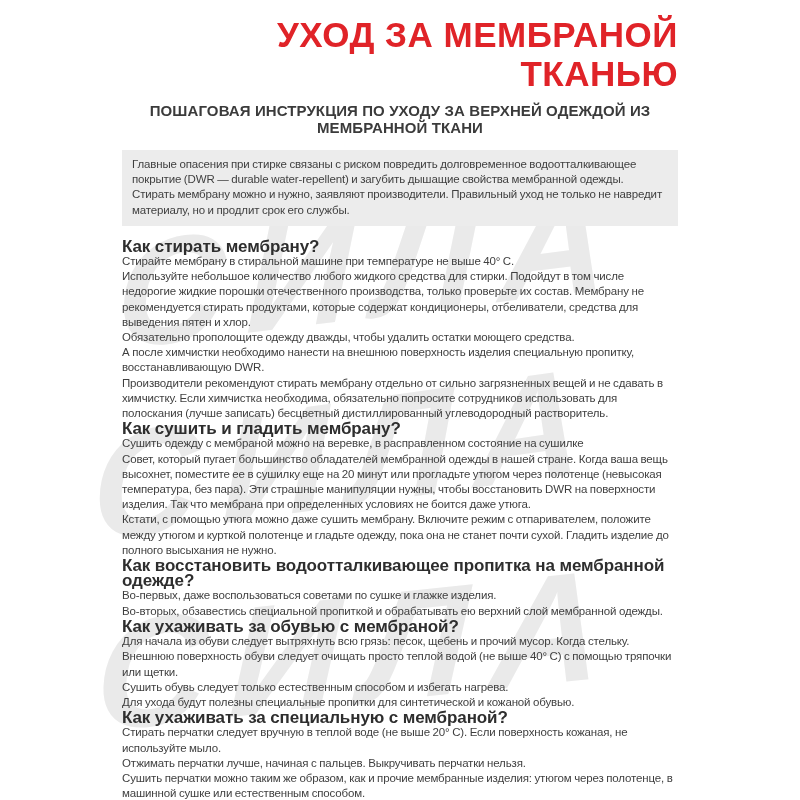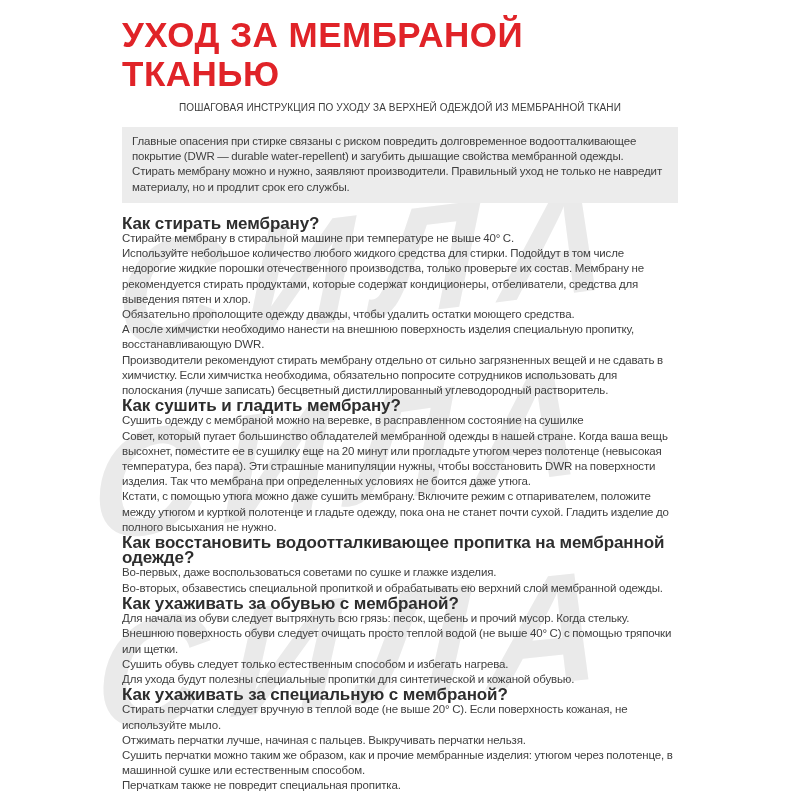--- a/index.html
+++ b/index.html
@@ -29,33 +29,33 @@
   
   .content {
     position: relative;
     z-index: 1;
     width: 556px;
     margin: 0 auto;
     padding-top: 16px;
   }
   .title {
     margin: 0;
-    text-align: left;
+    text-align: right;
     color: #e02328;
     font-size: 35px;
     font-weight: 700;
     letter-spacing: 0.5px;
     line-height: 1.1;
   }
   .subtitle {
     margin-top: 9px;
     text-align: center;
     color: #3b3b3b;
-    font-size: 10px;
-    font-weight: 400;
+    font-size: 15px;
+    font-weight: 700;
     letter-spacing: 0.1px;
   }
   .intro-box {
     margin-top: 14px;
     background: #ececec;
     padding: 7px 10px 8px 10px;
   }
   .intro-box p, .body-p {
     margin: 0;
     color: #3f3f3f;

